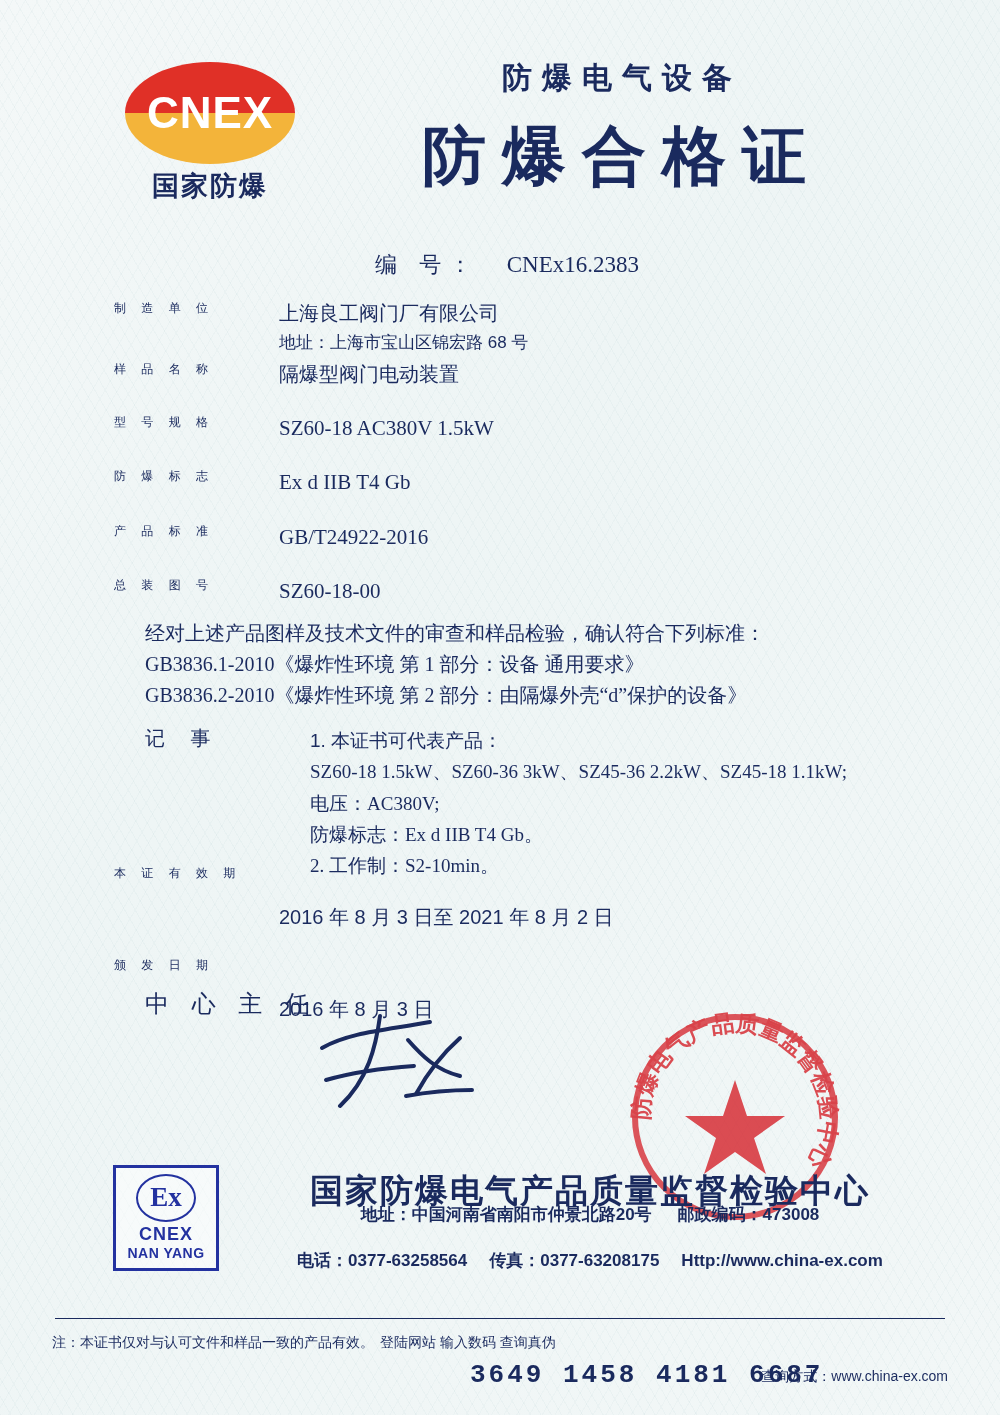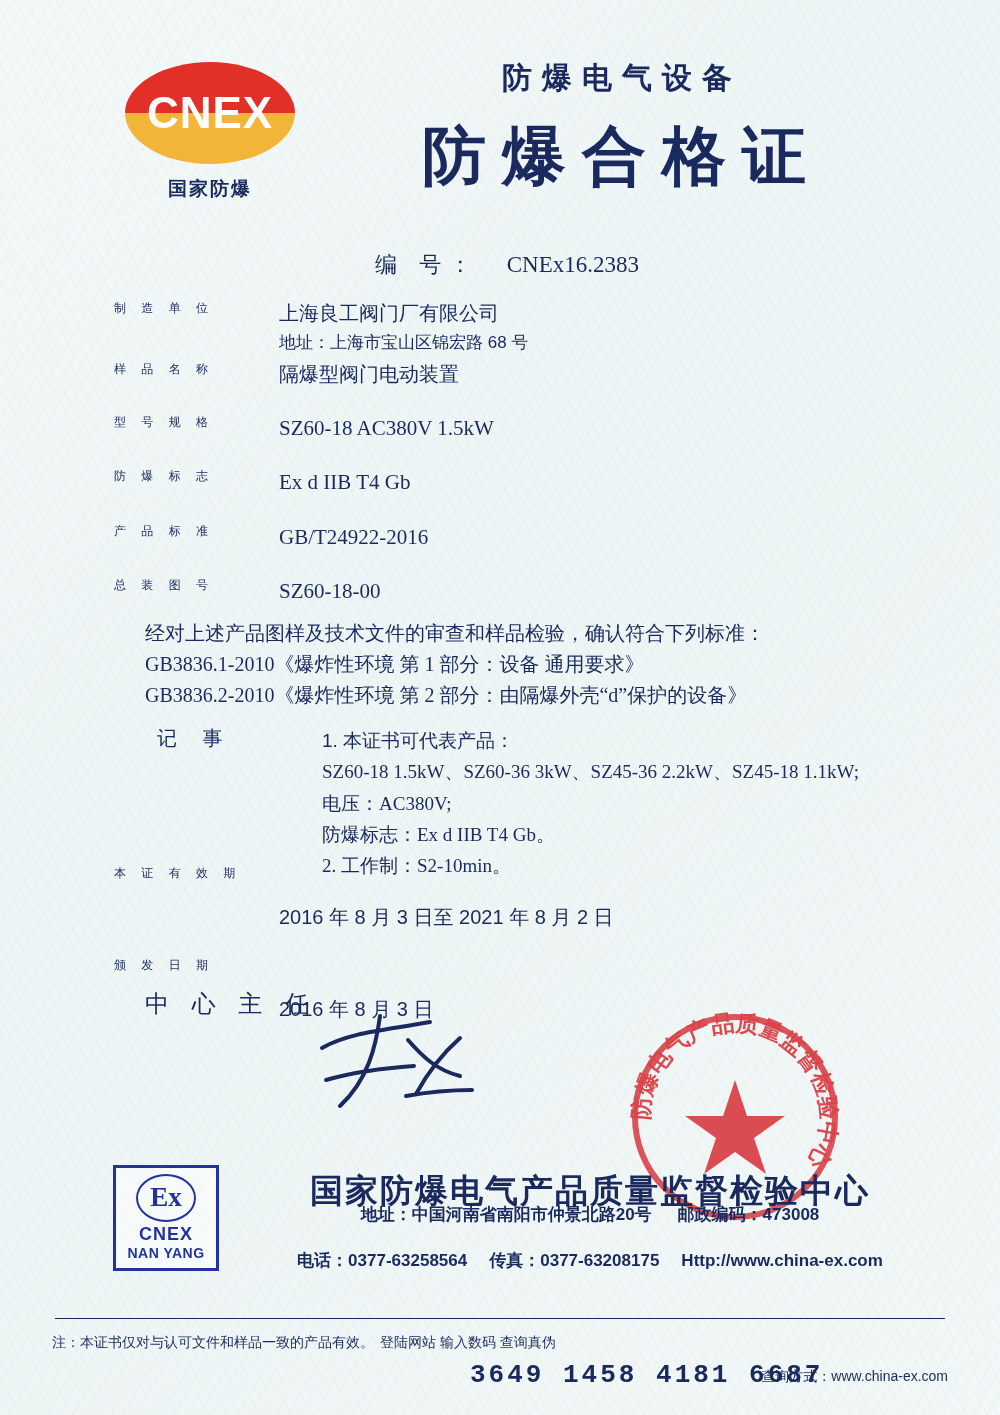--- a/index.html
+++ b/index.html
@@ -54,24 +54,24 @@
     position: absolute;
     left: 0; right: 0;
     top: 26px;
     font-family: "Liberation Sans", sans-serif;
     font-weight: bold;
     font-size: 44px;
     letter-spacing: 1px;
     color: #ffffff;
   }
   .logo-cn {
-    margin-top: 12px;
+    margin-top: 4px;
     font-family: Liberation Mono, monospace;
     font-weight: bold;
-    font-size: 19px;
+    font-size: 27px;
     letter-spacing: 2px;
     color: #1a2a5e;
   }
   .title-block {
     position: absolute;
     left: 300px;
     top: 0;
     width: 620px;
     text-align: center;
   }
@@ -164,21 +164,20 @@
   .standards .line-serif {
     font-family: "Liberation Serif", serif;
   }
 
   
   .notes {
     position: absolute;
     top: 725px;
     left: 0;
     width: 936px;
-    padding-left: 12px;
   }
   .notes .label {
     width: 165px;
     margin-left: 145px;
     font-family: "Liberation Sans", sans-serif;
     font-size: 20px;
     letter-spacing: 10px;
   }
   .notes .body {
     flex: 1;

